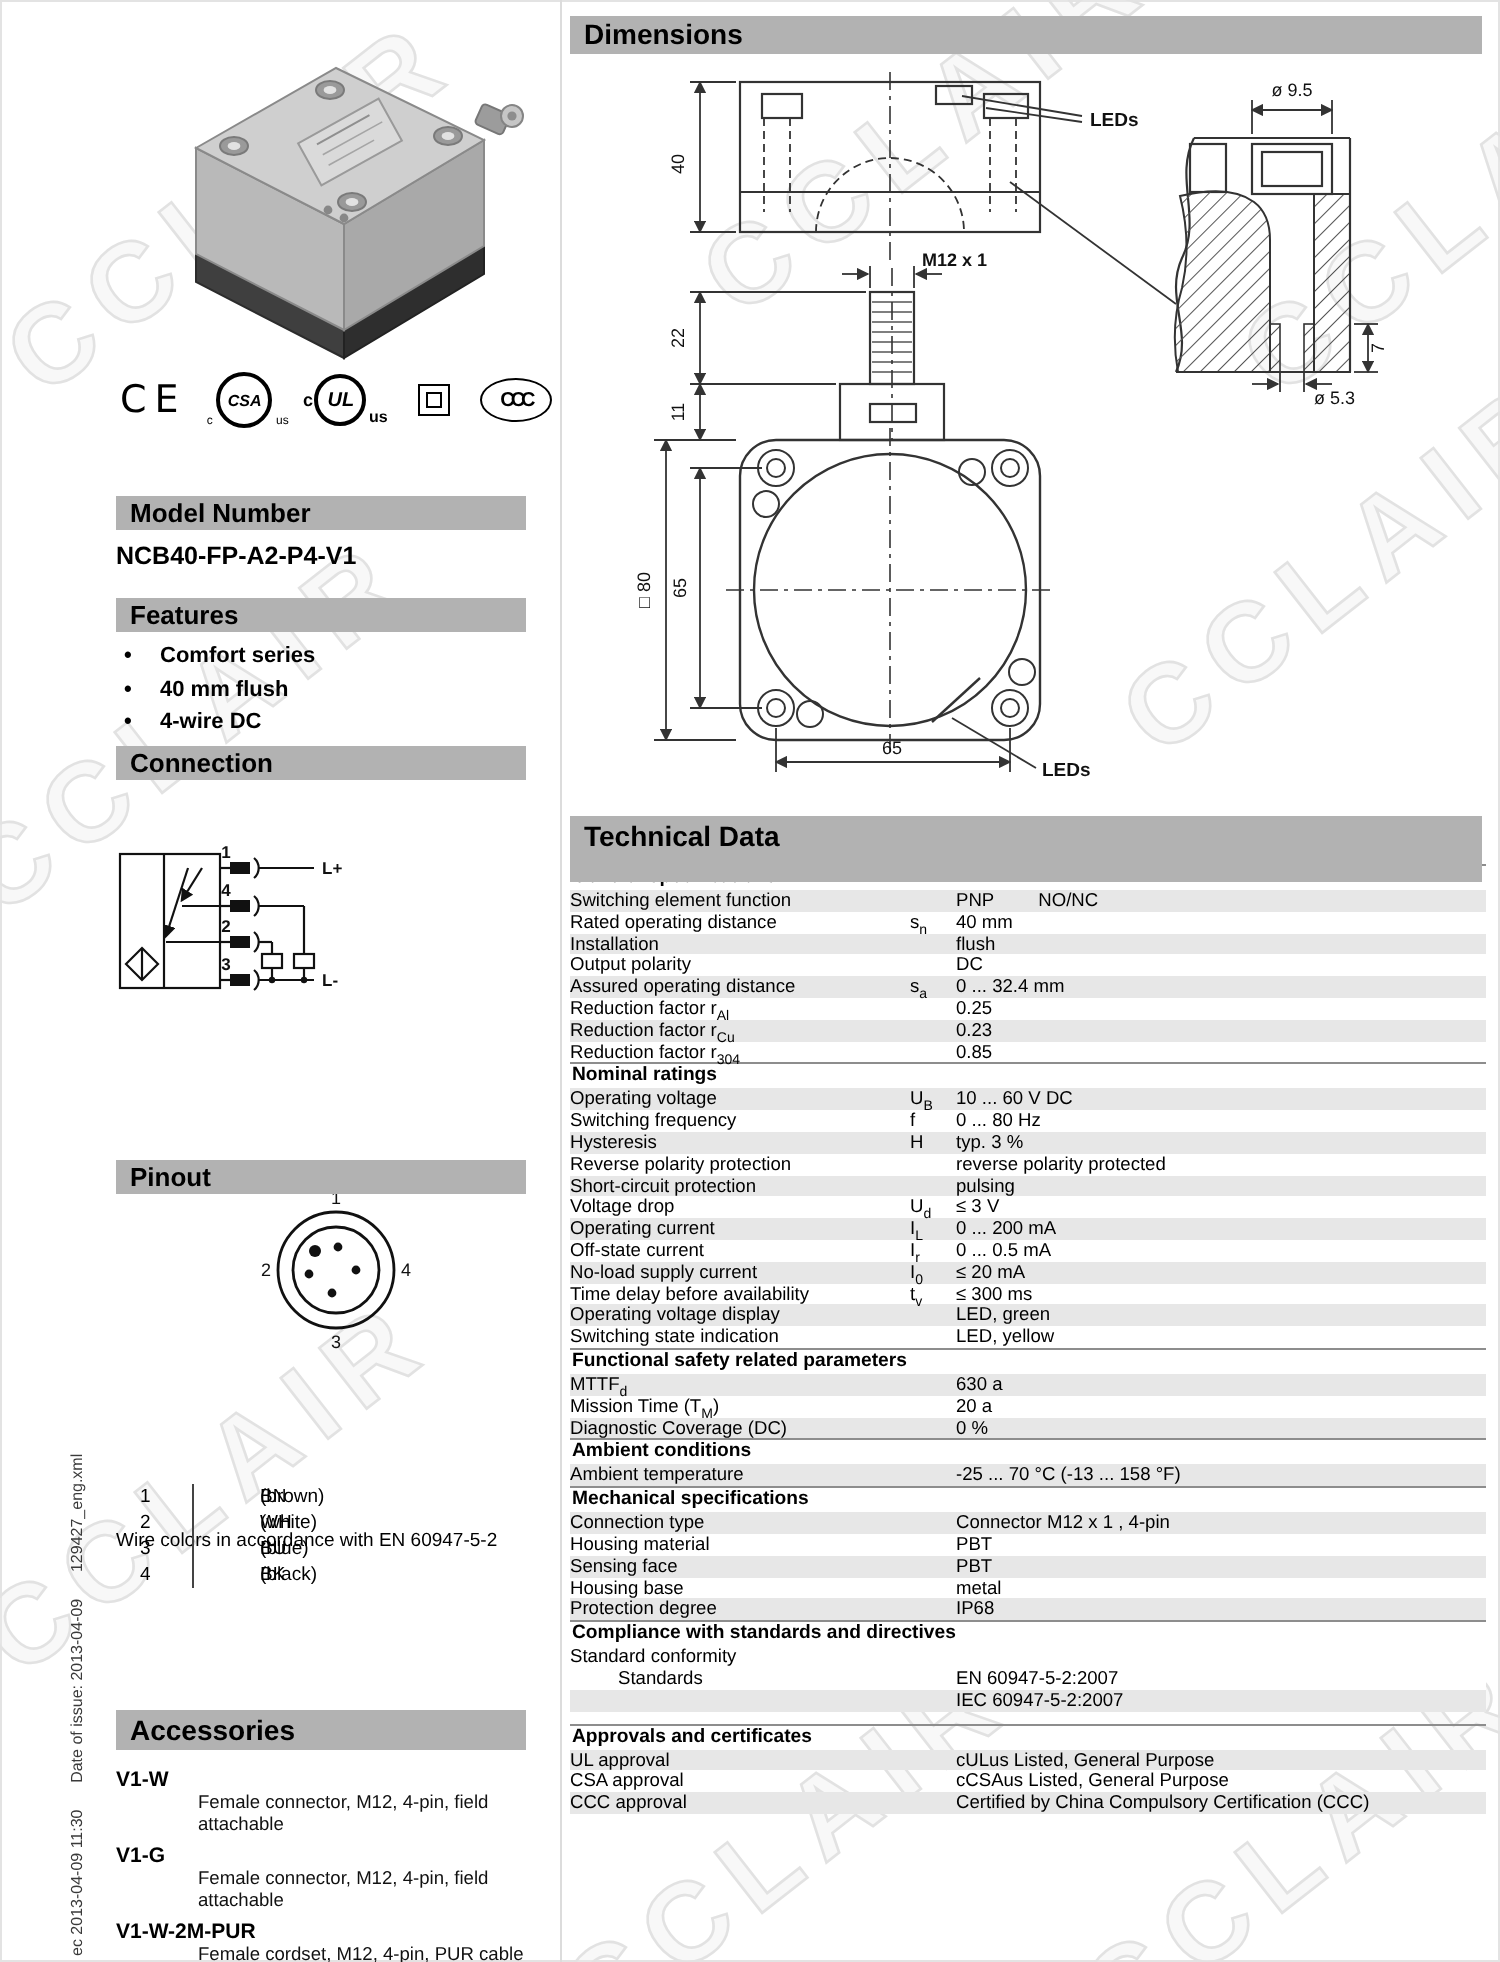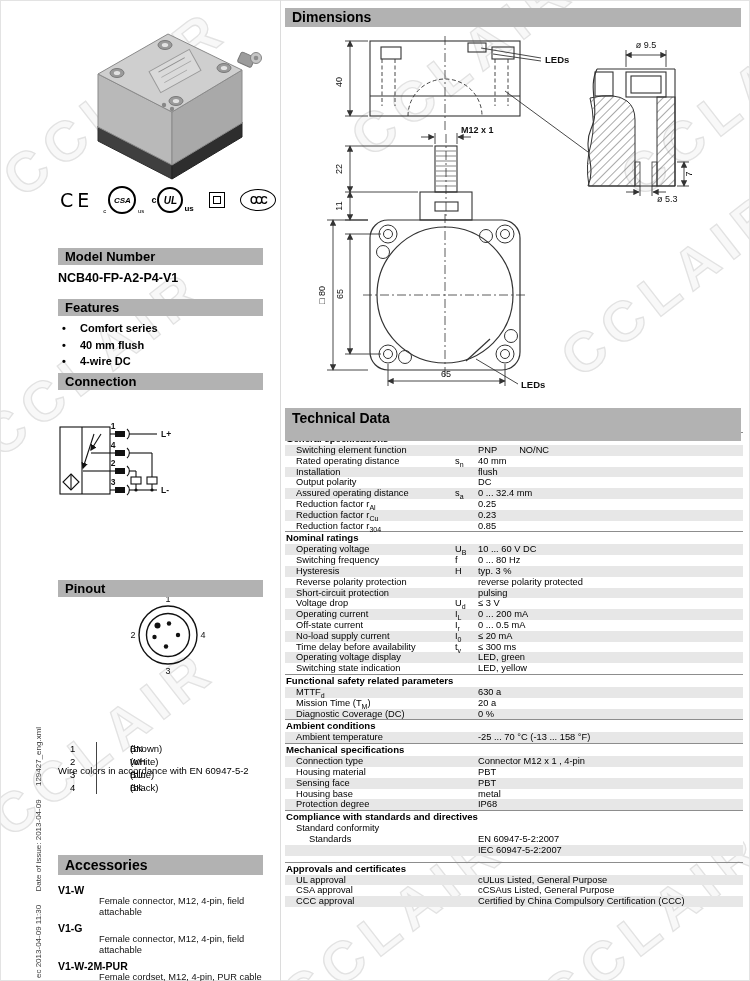--- a/index.html
+++ b/index.html
@@ -52,21 +52,21 @@
   .sq-inner{width:6px;height:6px;border:1.6px solid #000;}
   .ccc-oval{width:34px;height:20px;border:1.6px solid #000;border-radius:50%;
     display:flex;align-items:center;justify-content:center;font-size:10px;font-weight:bold;letter-spacing:-2px;}
   
   .tech-table{position:absolute;left:285px;top:432px;width:458px;z-index:1;}
   .tsec{font-weight:bold;font-size:9.6px;line-height:12px;height:12px;border-top:1px solid #8d8d8d;padding-left:1px;}
   .tsec.gap{margin-top:6px;}
   .trow{display:flex;min-height:10.8px;line-height:10.8px;font-size:9.3px;}
   .trow.alt{background:#e7e7e7;}
   .trow.split{background:linear-gradient(#fff 0 50%,#e7e7e7 50% 100%);}
-  .tlabel{width:170px;padding-left:11px;box-sizing:border-box;white-space:nowrap;}
+  .tlabel{width:170px;box-sizing:border-box;white-space:nowrap;}
   .tlabel.ind2{padding-left:24px;}
   .tsym{width:23px;}
   .tval{flex:1;white-space:nowrap;}
   .vb{margin-left:22px;}
   sub{font-size:7px;line-height:0;}
   
   svg{position:absolute;z-index:1;overflow:visible;}
   svg text{font-family:"Liberation Sans",sans-serif;fill:#111;}
   .side-text{
     position:absolute;left:34px;top:978px;transform:rotate(-90deg);transform-origin:0 0;

